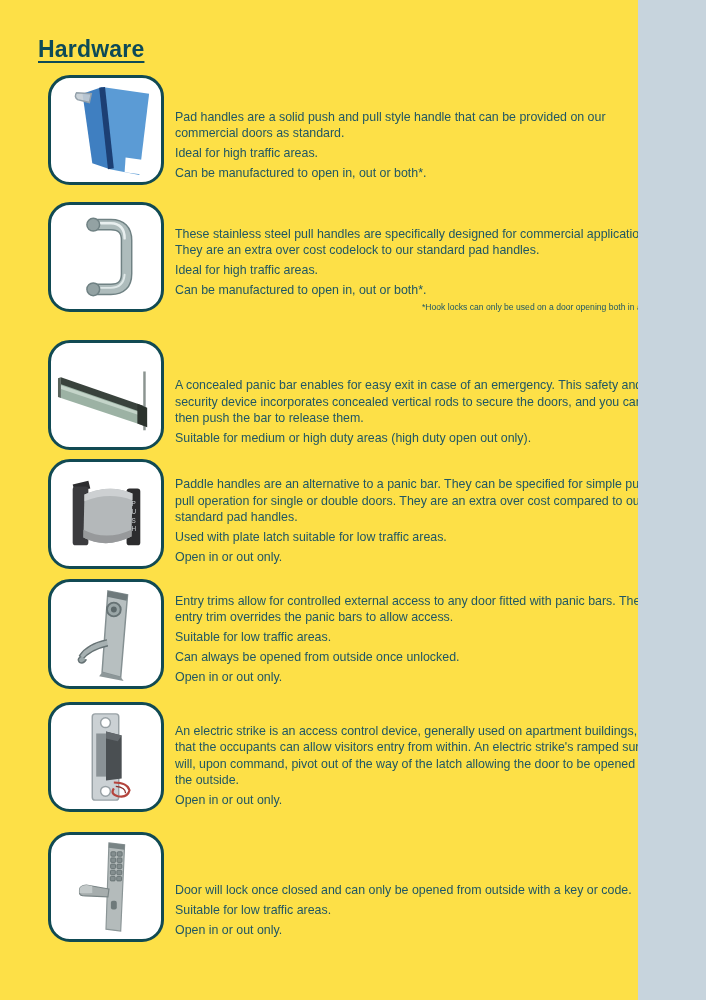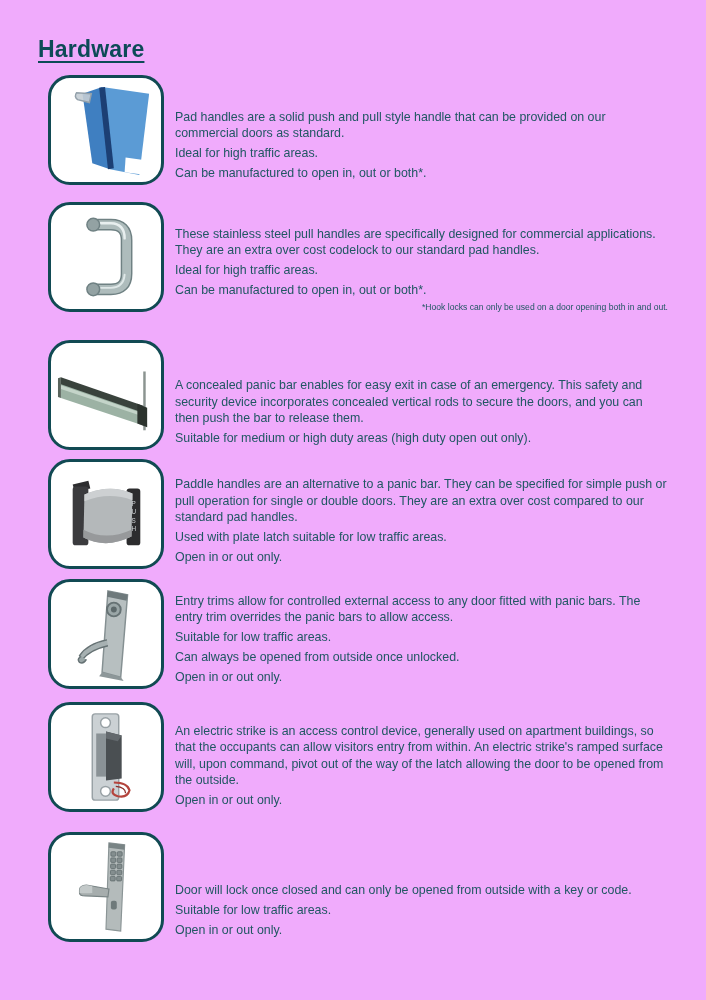--- a/index.html
+++ b/index.html
@@ -2,23 +2,23 @@
 <html><head>
 <meta charset="utf-8">
 <style>
   html,body{margin:0;padding:0;}
   body{
     font-family:"Liberation Sans", sans-serif;
     background:#c7d4dd;
   }
   .page{
     position:relative;
-    width:706px;
+    width:638px;
     height:1000px;
-    background:#f0abfc;
+    background:#fde047;
     overflow:hidden;
   }
   .page-title{
     position:absolute;
     left:38px;
     top:36px;
     font-size:23px;
     font-weight:bold;
     color:#0d4a57;
     text-decoration:underline;

